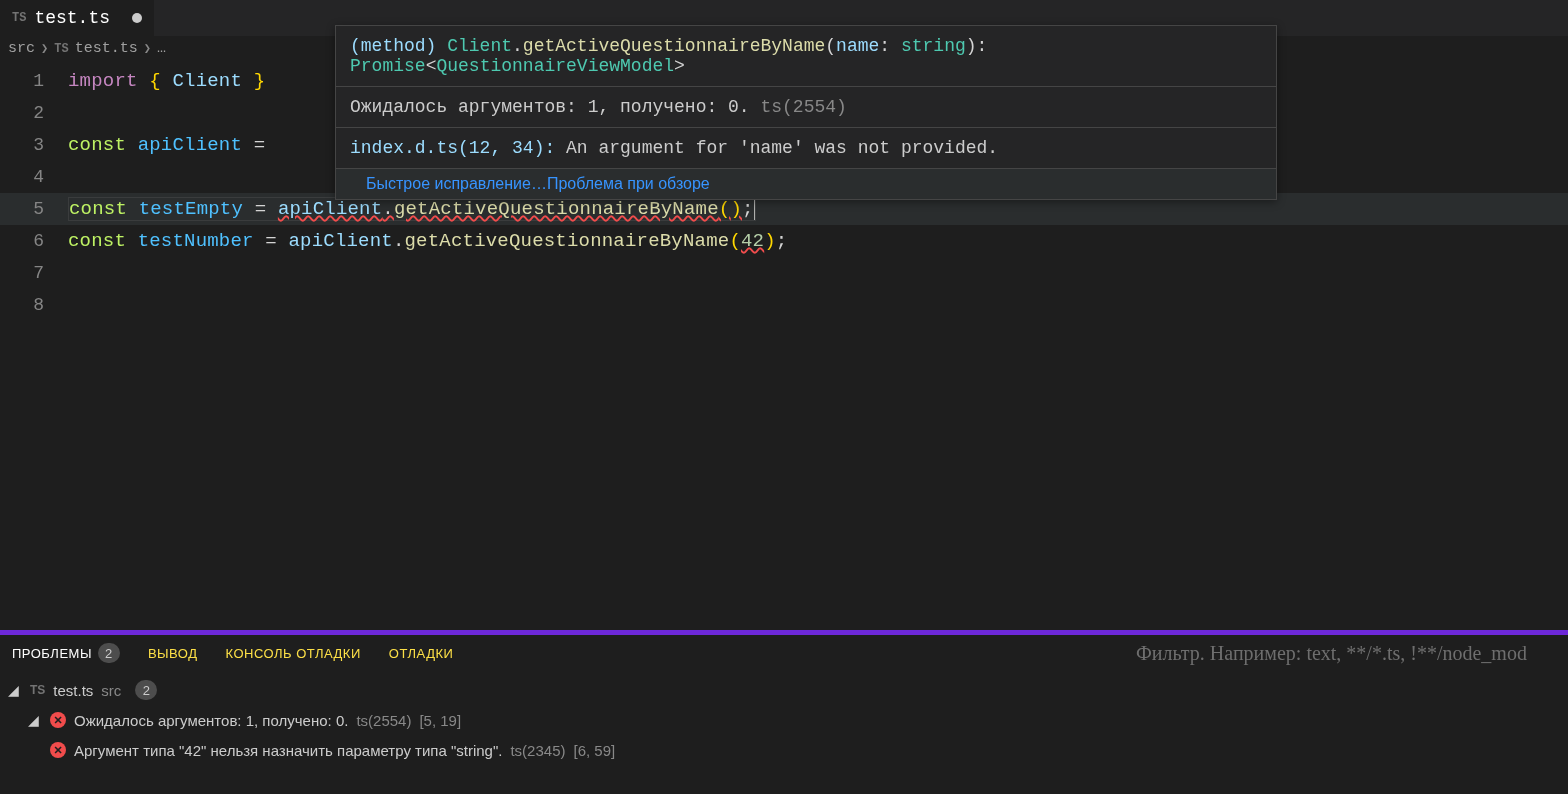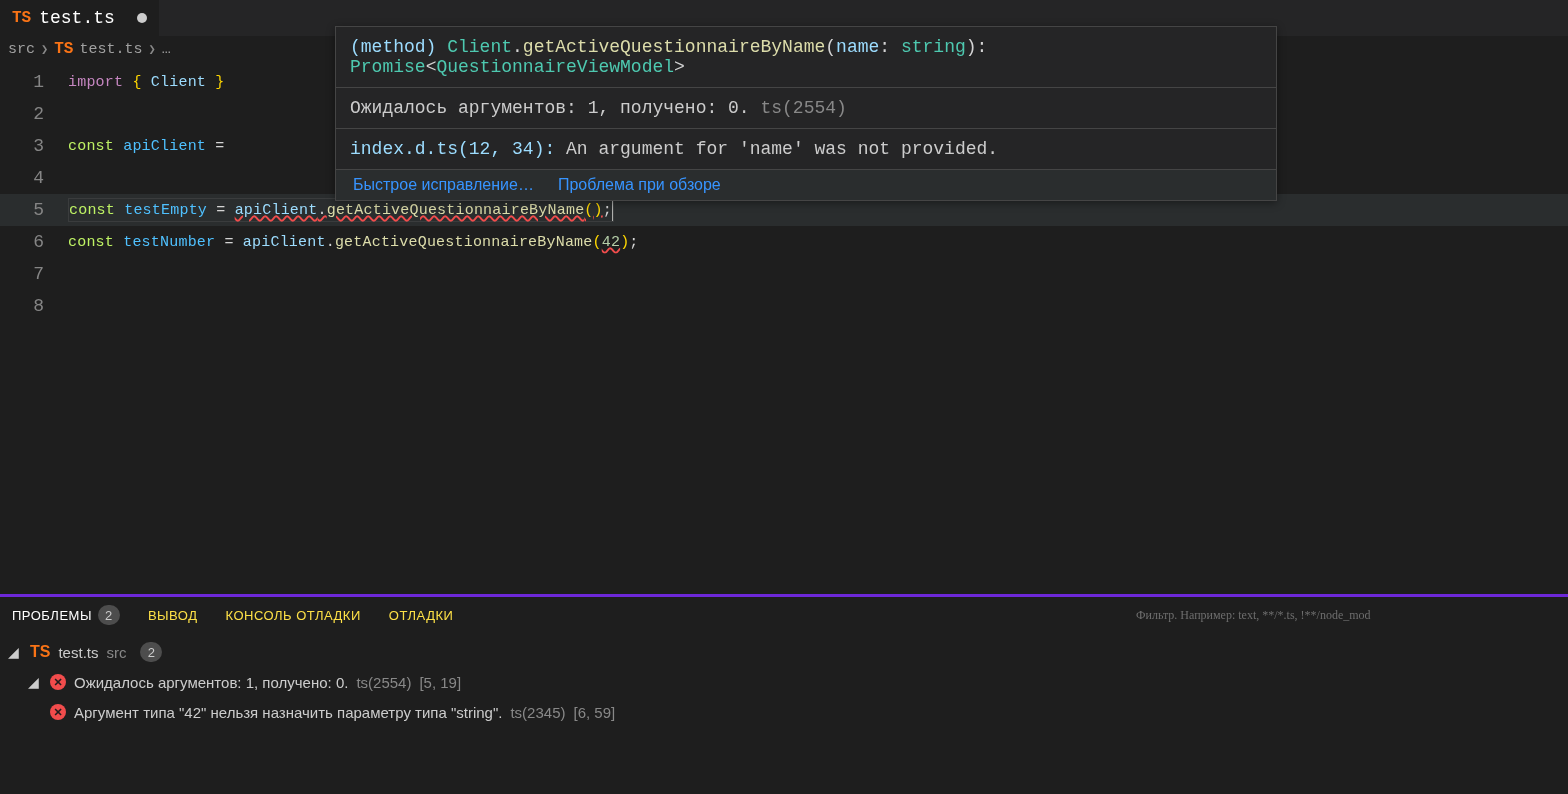--- a/index.html
+++ b/index.html
@@ -1,26 +1,26 @@
 <!DOCTYPE html>
 <html><head>
 <meta charset="utf-8">
 <style>
 * { margin:0; padding:0; box-sizing:border-box; }
 body { background:#1e1e1e; color:#d4d4d4; font-family:Consolas,'Courier New',monospace; font-size:18px; width:1568px; height:794px; overflow:hidden; }
 .tabs { display:flex; background:#252526; height:36px; }
 .tab { display:flex; align-items:center; padding:0 12px; background:#1e1e1e; color:#fff; gap:8px; border-right:1px solid #252526; }
-.ts-icon { color:#f97316; font-weight:bold; font-size:16px; }
+.ts-icon { color:#737373; font-weight:bold; font-size:12px; }
 .dirty { width:10px; height:10px; border-radius:50%; background:#ccc; margin-left:14px; }
 .breadcrumb { display:flex; align-items:center; padding:4px 8px; font-size:15px; color:#a0a0a0; gap:6px; }
 .crumb-sep { color:#888; font-size:12px; }
 .editor { position:relative; background:#1e1e1e; padding-top:4px; }
 .line { display:flex; height:32px; align-items:center; }
 .gutter { width:68px; text-align:right; padding-right:24px; color:#858585; font-size:18px; }
-.code { white-space:pre; font-size:15px; letter-spacing:0.2px; }
+.code { white-space:pre; font-size:19px; letter-spacing:0.2px; }
 .kw { color:#c586c0; }
 .br { color:#ffd700; }
 .const { color:#bef264; }
 .var { color:#4fc1ff; }
 .avar { color:#9cdcfe; }
 .fn { color:#dcdcaa; }
 .num { color:#b5cea8; }
 .str { color:#ce9178; }
 .pun { color:#d4d4d4; }
 .err-underline { text-decoration:underline wavy #f14c4c; text-decoration-thickness:1.5px; }
@@ -31,29 +31,29 @@
 .hover-sec { padding:10px 14px; border-bottom:1px solid #454545; }
 .hover-sec:last-child { border-bottom:none; }
 .sig-kind { color:#9cdcfe; }
 .sig-method { color:#dcdcaa; }
 .sig-type { color:#4ec9b0; }
 .sig-param { color:#9cdcfe; }
 .hover-err { color:#ccc; }
 .hover-code { color:#888; }
 .hover-related { color:#9cdcfe; }
 .hover-desc { color:#ccc; }
-.hover-actions { background:#2a2d2e; padding:6px 17px; display:flex; gap:24px; }
+.hover-actions { background:#2a2d2e; padding:6px 30px; display:flex; }
 .hover-link { color:#3794ff; font-family:'Segoe UI',sans-serif; font-size:16px; cursor:pointer; }
-.panel { position:absolute; bottom:0; left:0; right:0; height:200px; background:#1e1e1e; border-top:3px solid #6d28d9; }
+.panel { position:absolute; bottom:0; left:0; right:0; height:164px; background:#1e1e1e; border-top:5px solid #6d28d9; }
 .panel-tabs { display:flex; align-items:center; height:36px; padding:0 12px; gap:28px; font-family:'Segoe UI',sans-serif; font-size:13px; }
 .ptab { color:#fde047; cursor:pointer; letter-spacing:0.5px; }
 .ptab.active { color:#fff; }
 .badge { display:inline-flex; align-items:center; justify-content:center; background:#4d4d4d; color:#ccc; border-radius:11px; min-width:22px; height:20px; font-size:13px; padding:0 6px; margin-left:6px; }
 .filter { position:absolute; right:0; top:0; height:36px; display:flex; align-items:center; background:#1e1e1e; }
-.filter input { background:#1e1e1e; border:none; outline:none; color:#ccc; font-family:'Segoe UI'; font-size:12px; width:440px; padding:6px 8px; }
+.filter input { background:#1e1e1e; border:none; outline:none; color:#ccc; font-family:'Segoe UI'; font-size:20px; width:440px; padding:6px 8px; }
 .filter input::placeholder { color:#6e6e6e; }
 .problems { padding:4px 0; font-family:'Segoe UI',sans-serif; font-size:15px; overflow:auto; }
 .prow { display:flex; align-items:center; height:30px; padding-left:8px; gap:8px; }
 .twisty { width:14px; color:#ccc; font-size:14px; cursor:pointer; }
 .err-icon { width:16px; height:16px; border-radius:50%; background:#f14c4c; color:#1e1e1e; display:inline-flex; align-items:center; justify-content:center; font-weight:bold; font-size:11px; }
 .pmsg { color:#ccc; }
 .psrc { color:#888; }
 .ploc { color:#888; }
 .indent1 { padding-left:28px; }
 .indent2 { padding-left:56px; }

